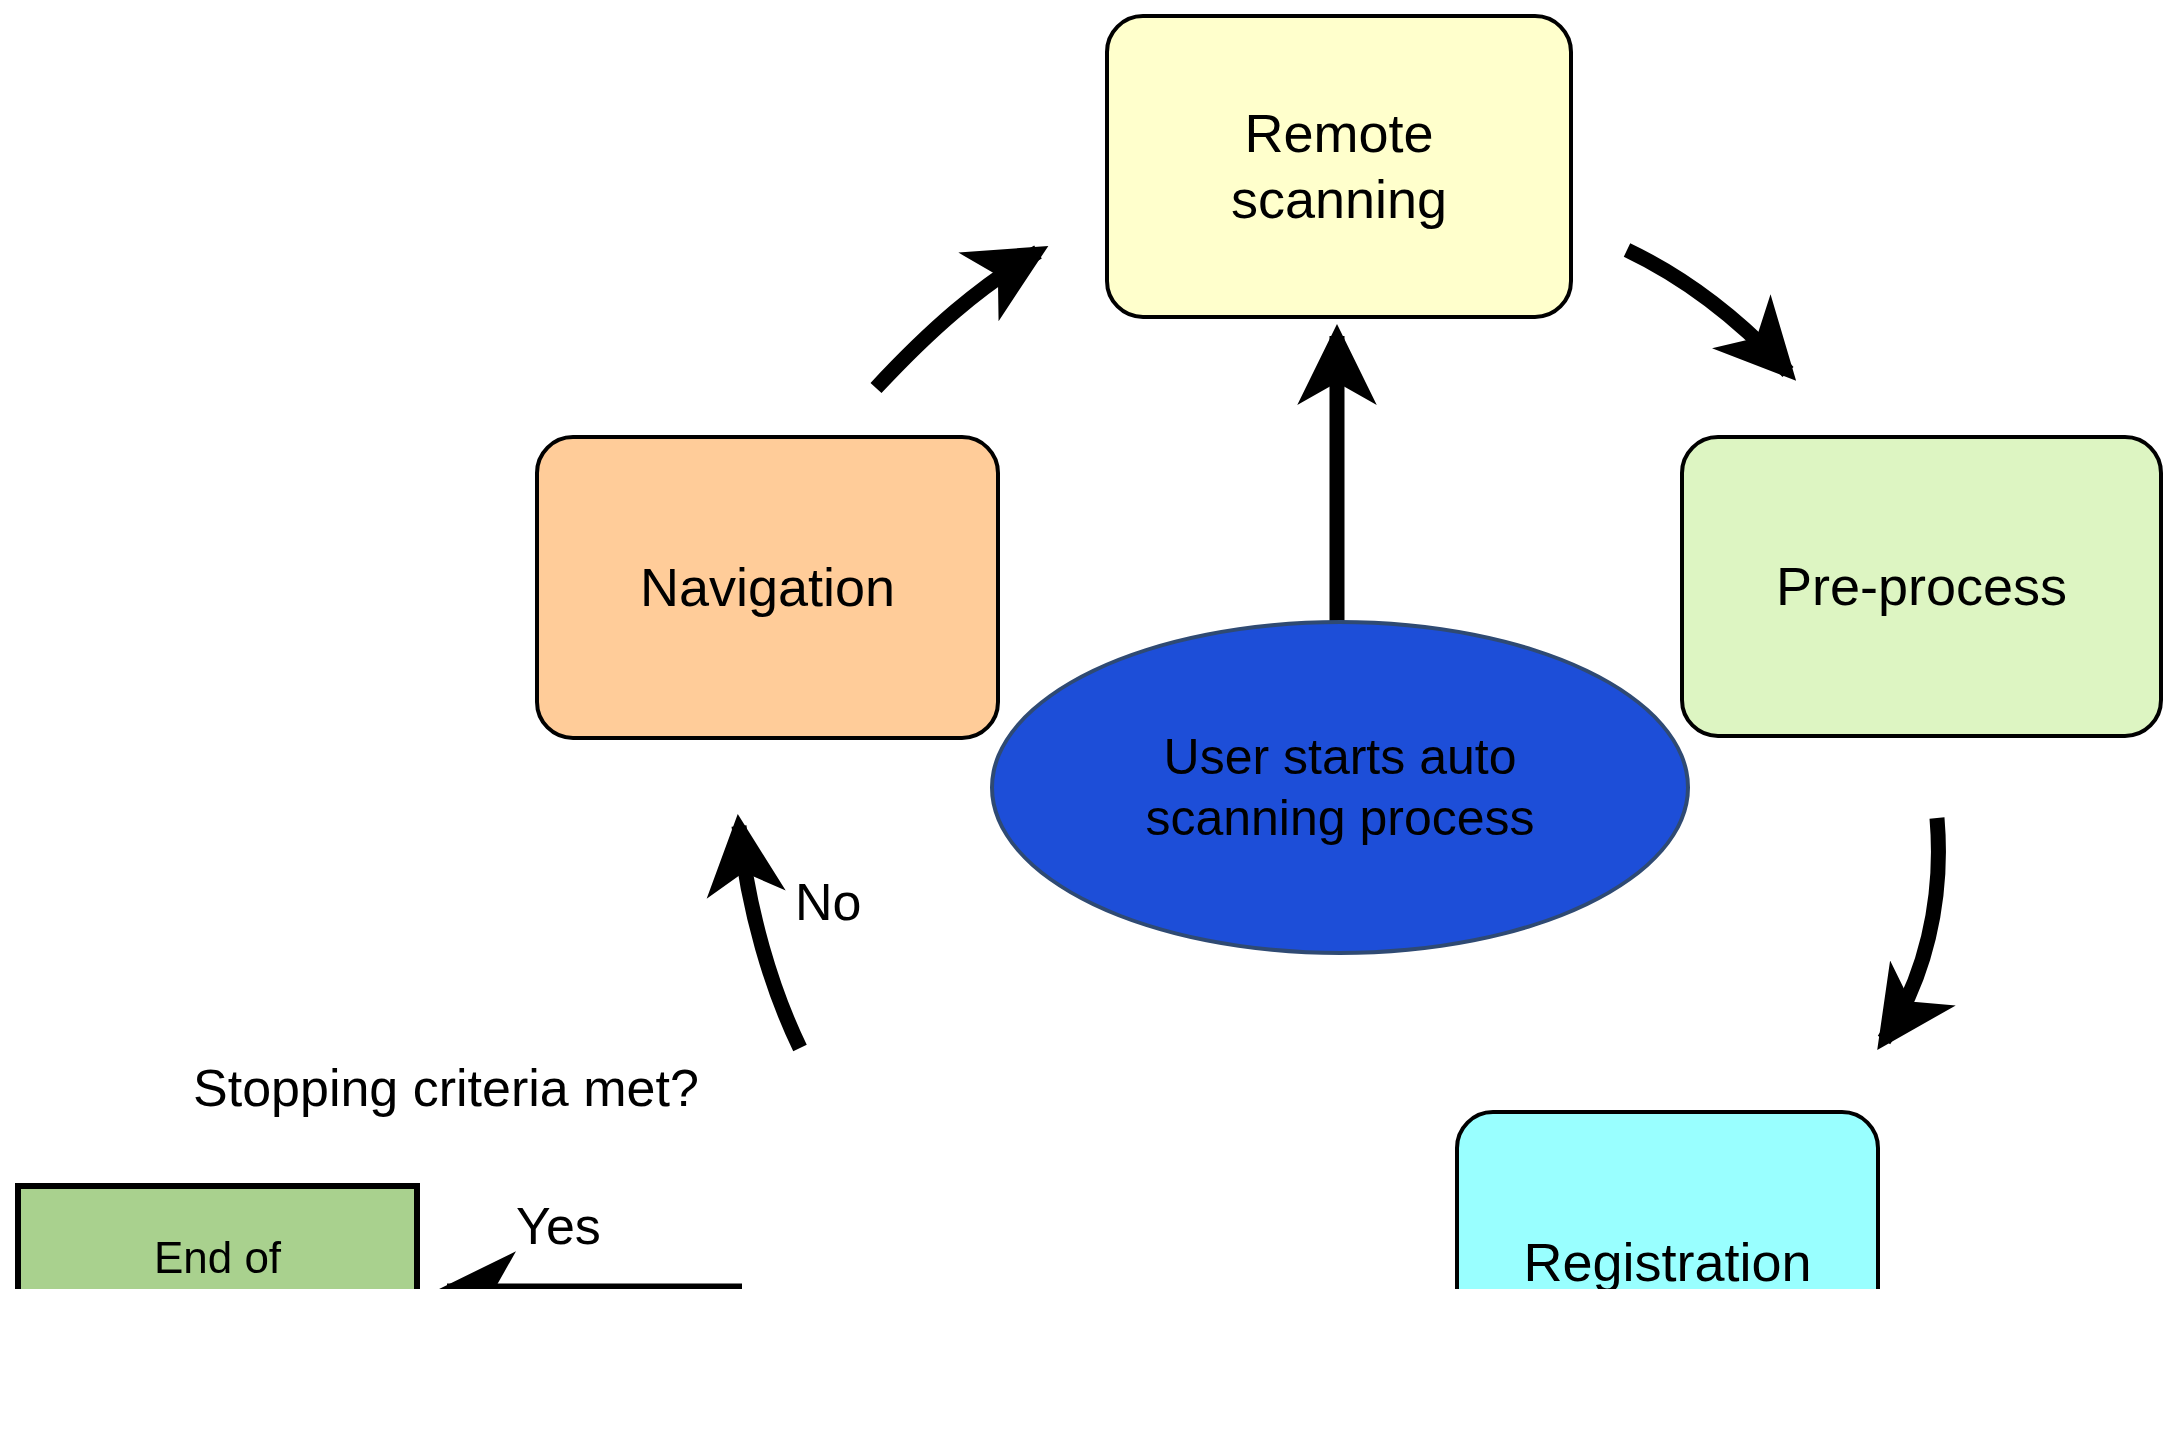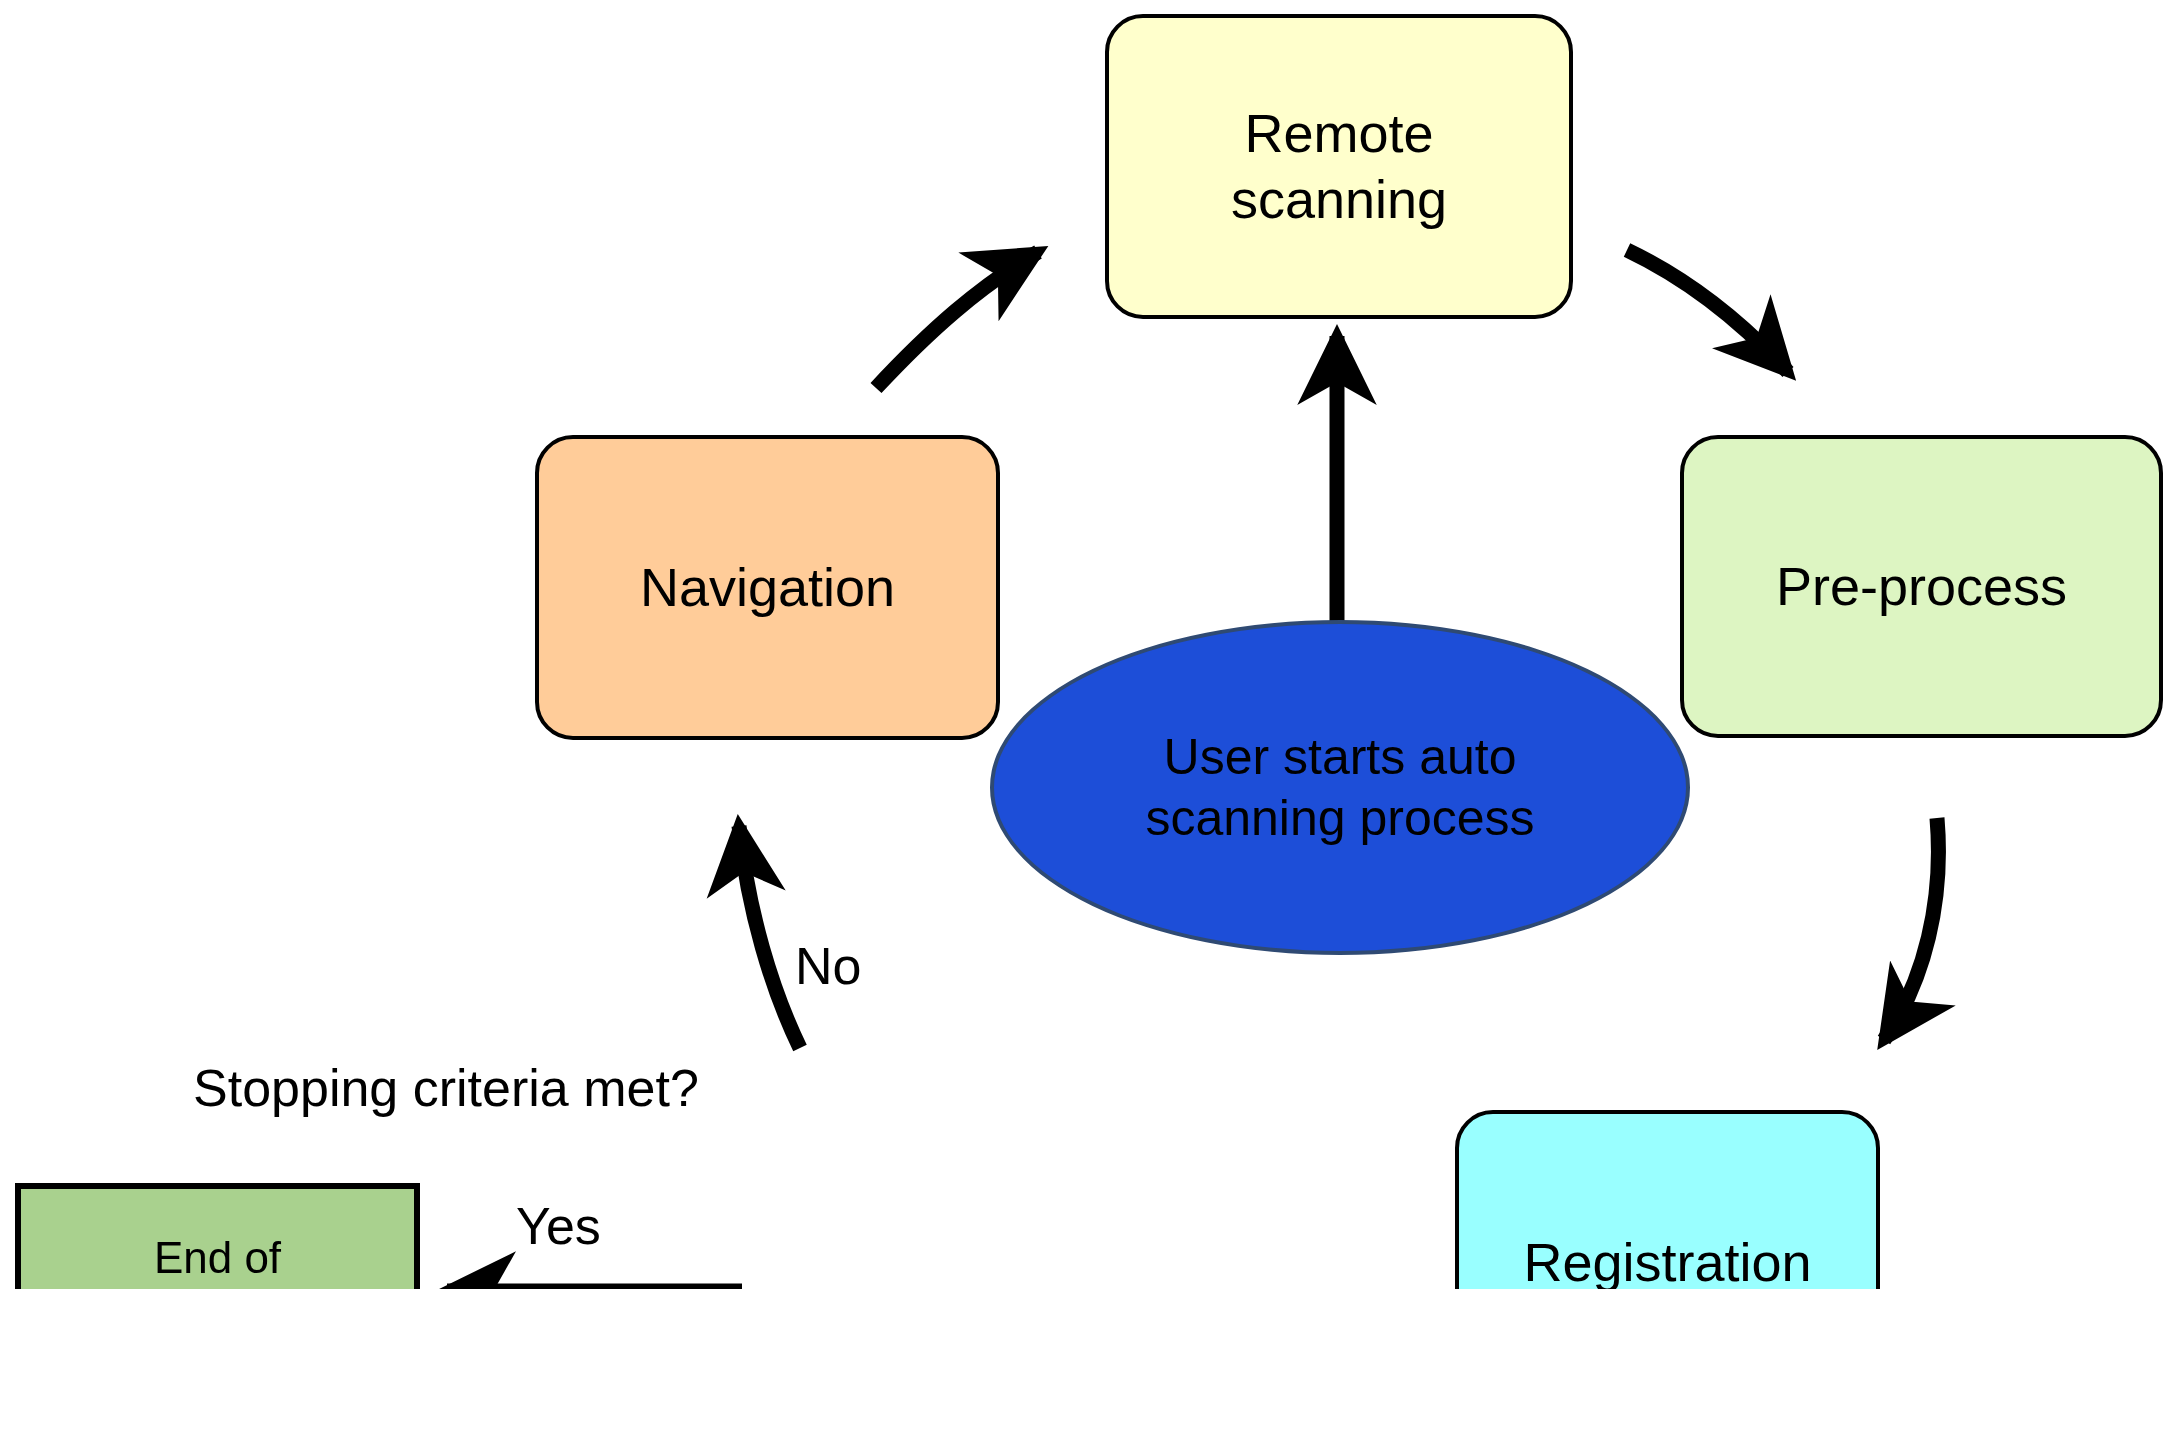--- a/index.html
+++ b/index.html
@@ -101,17 +101,17 @@
   <div class="node sharp" style="left:15px; top:1183px; width:405px; height:203px;
               background:#a9d18e; font-size:44px;">End  of
 Scanning</div>
 
   <div class="node ellipse" style="left:990px; top:620px; width:700px; height:335px;
               background:#1d4ed8; font-size:50px;">User starts auto
 scanning process</div>
 
   <div class="edge-label" style="left:193px; top:1058px; font-size:52px;">Stopping criteria met?</div>
 
-  <div class="edge-label" style="left:795px; top:936px; font-size:52px;">No</div>
+  <div class="edge-label" style="left:795px; top:872px; font-size:52px;">No</div>
 
   <div class="edge-label" style="left:516px; top:1196px; font-size:52px;">Yes</div>
 
 </div>
 
 </body></html>

